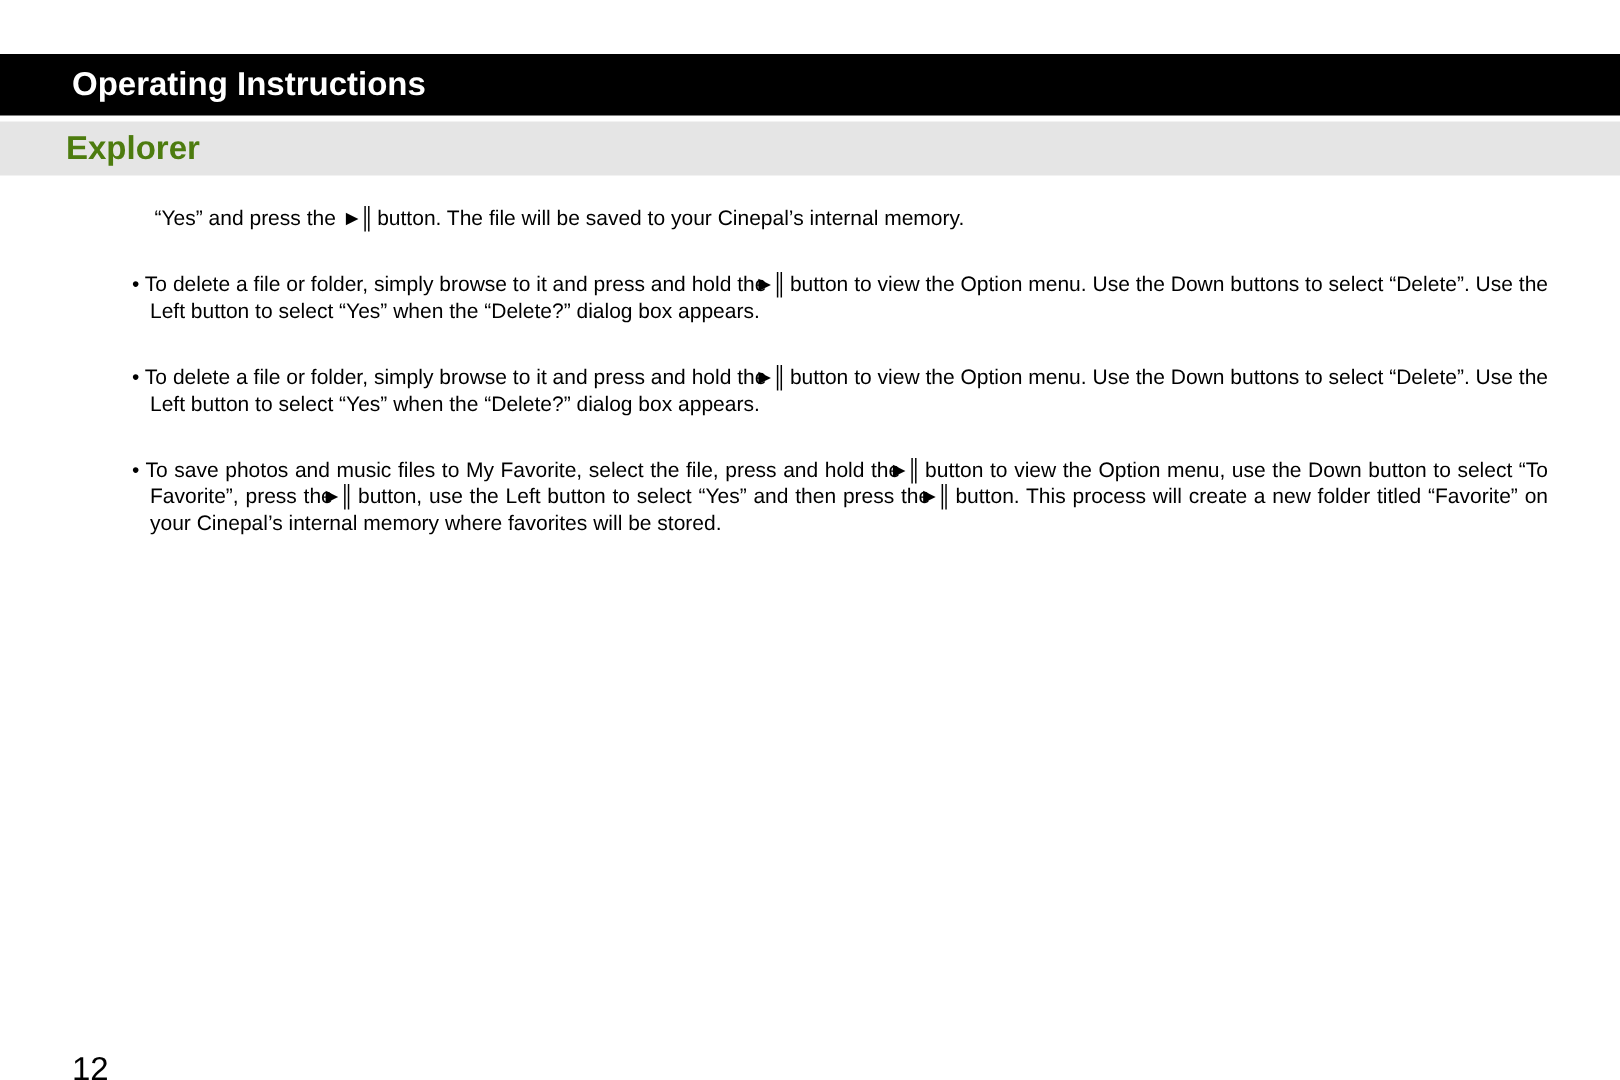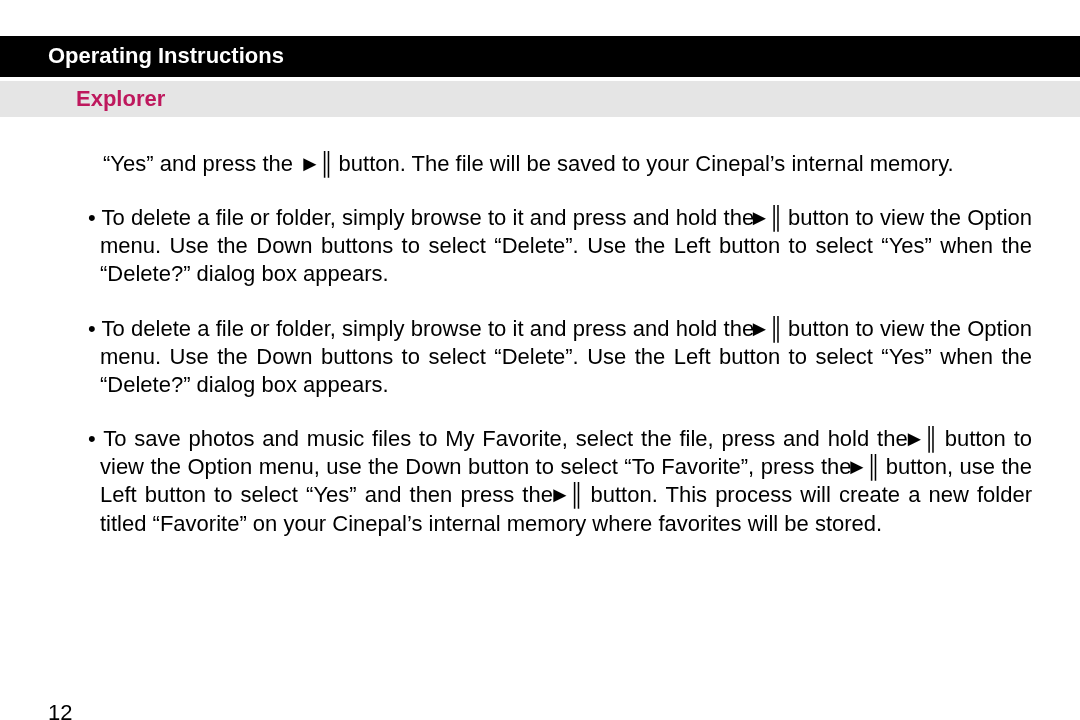--- a/index.html
+++ b/index.html
@@ -1,19 +1,19 @@
 <!DOCTYPE html>
 <html><head>
 <meta charset="utf-8">
 <style>
   html,body{margin:0;padding:0;width:1080px;height:720px;background:#fff;font-family:Arial,Helvetica,sans-serif;color:#000;overflow:hidden}
   .page{position:relative;width:1080px;height:720px;background:#fff}
   .header-bar{background:#000;color:#fff;font-weight:bold;font-size:22px;padding:7px 0 8px 48px;margin-top:36px}
-  .sub-bar{background:#e5e5e5;color:#be185d;font-weight:bold;font-size:22px;padding:5px 0 5px 76px;margin-top:4px}
-  .body-area{padding:33px 48px 0 48px;font-size:22px;line-height:1.28}
+  .sub-bar{background:#e5e5e5;color:#4d7c0f;font-weight:bold;font-size:22px;padding:5px 0 5px 44px;margin-top:4px}
+  .body-area{padding:20px 48px 0 48px;font-size:14px;line-height:1.28}
   .p-lead{margin:0 0 26px 55px;text-indent:-0px}
   .bullet{margin:0 0 26px 0;padding-left:52px;text-indent:-12px;text-align:justify}
   .bullet::before{content:"• ";}
   .pp-icon{display:inline-block;letter-spacing:-2px;font-family:Arial,'DejaVu Sans',sans-serif}
   .pagenum{position:absolute;left:48px;bottom:30px;font-size:22px}
 </style>
 </head>
 <body>
 
 <div class="page">

